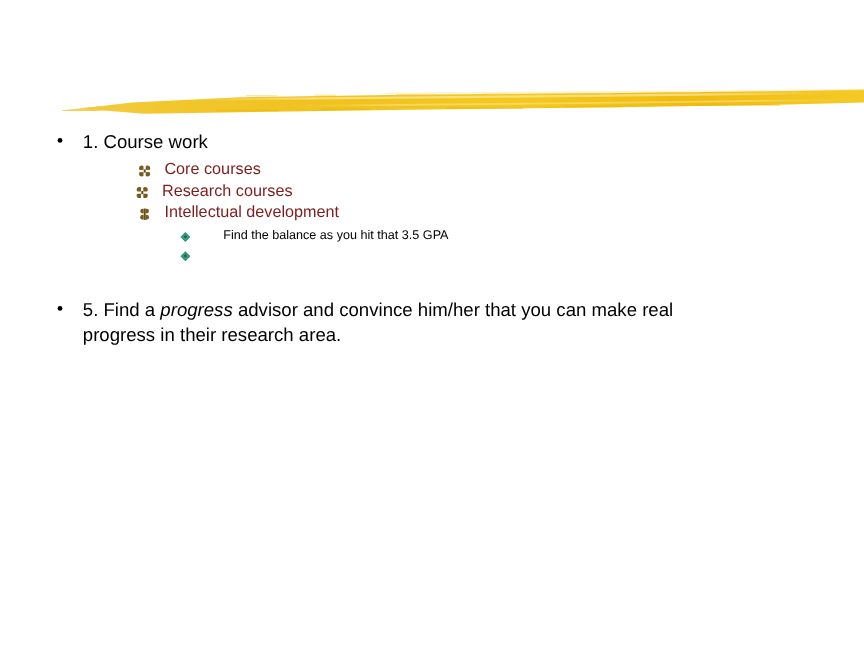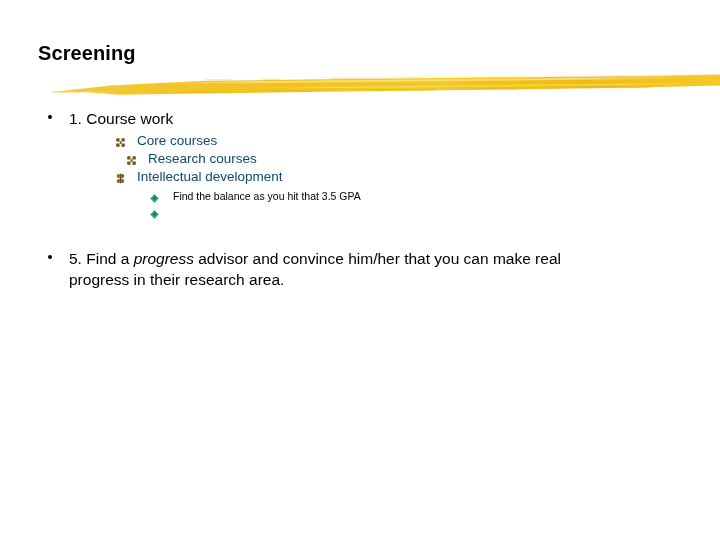--- a/index.html
+++ b/index.html
@@ -75,21 +75,21 @@
   .lvl1 .b1-text {
     display: block;
     margin-left: 21px;
   }
   .lvl1 .b1-text i {
     font-style: italic;
   }
 
   .lvl2row {
     position: absolute;
-    color: #0c4a6e;
+    color: #7f1d1d;
     font-size: 13.5px;
     line-height: 18px;
     white-space: nowrap;
   }
   .lvl2row .b2-glyph {
     position: absolute;
     left: 0;
     top: 3px;
     width: 11px;
     height: 11px;
@@ -108,40 +108,39 @@
   }
   .lvl3row .b3-glyph {
     position: absolute;
     left: 0;
     top: 3px;
     width: 9px;
     height: 9px;
   }
   .lvl3row .b3-text {
     display: block;
-    margin-left: 23px;
+    margin-left: 36px;
   }
 
   
   .footer-num {
     position: absolute;
     left: 0;
     top: 507px;
     width: 720px;
     text-align: center;
     font-size: 11px;
     color: #8a8a8a;
   }
 </style>
 </head>
 <body>
 
 <div id="slide">
 
-  <div class="slide-title">Screening</div>
 
   <div class="brush-wrap">
     <svg viewBox="0 0 720 36" preserveAspectRatio="none">
       <defs>
         <linearGradient id="gstroke" x1="0" y1="0" x2="1" y2="0">
           <stop offset="0.00" stop-color="#F3CE4B"></stop>
           <stop offset="0.10" stop-color="#F2C72E"></stop>
           <stop offset="0.32" stop-color="#F0C21E"></stop>
           <stop offset="0.55" stop-color="#F3C921"></stop>
           <stop offset="0.78" stop-color="#EFBC10"></stop>
@@ -201,21 +200,21 @@
             <circle cx="8.6" cy="8.6" r="2.4"></circle>
           </g>
           <rect x="5.0" y="1.0" width="2.0" height="10" fill="#FFFFFF"></rect>
           <rect x="1.0" y="5.0" width="10" height="2.0" fill="#FFFFFF"></rect>
           <rect x="5.2" y="4.6" width="1.8" height="2.8" fill="#5E4413"></rect>
         </svg>
       </span>
       <span class="b2-text">Core courses</span>
     </div>
 
-    <div class="lvl2row" style="left:126px; top:150px;">
+    <div class="lvl2row" style="left:113px; top:150px;">
       <span class="b2-glyph">
         <svg viewBox="0 0 12 12" width="11" height="11">
           <g fill="#7A5A1E">
             <circle cx="3.4" cy="3.4" r="2.4"></circle>
             <circle cx="8.6" cy="3.4" r="2.4"></circle>
             <circle cx="3.4" cy="8.6" r="2.4"></circle>
             <circle cx="8.6" cy="8.6" r="2.4"></circle>
           </g>
           <rect x="5.0" y="1.0" width="2.0" height="10" fill="#FFFFFF"></rect>
           <rect x="1.0" y="5.0" width="10" height="2.0" fill="#FFFFFF"></rect>

